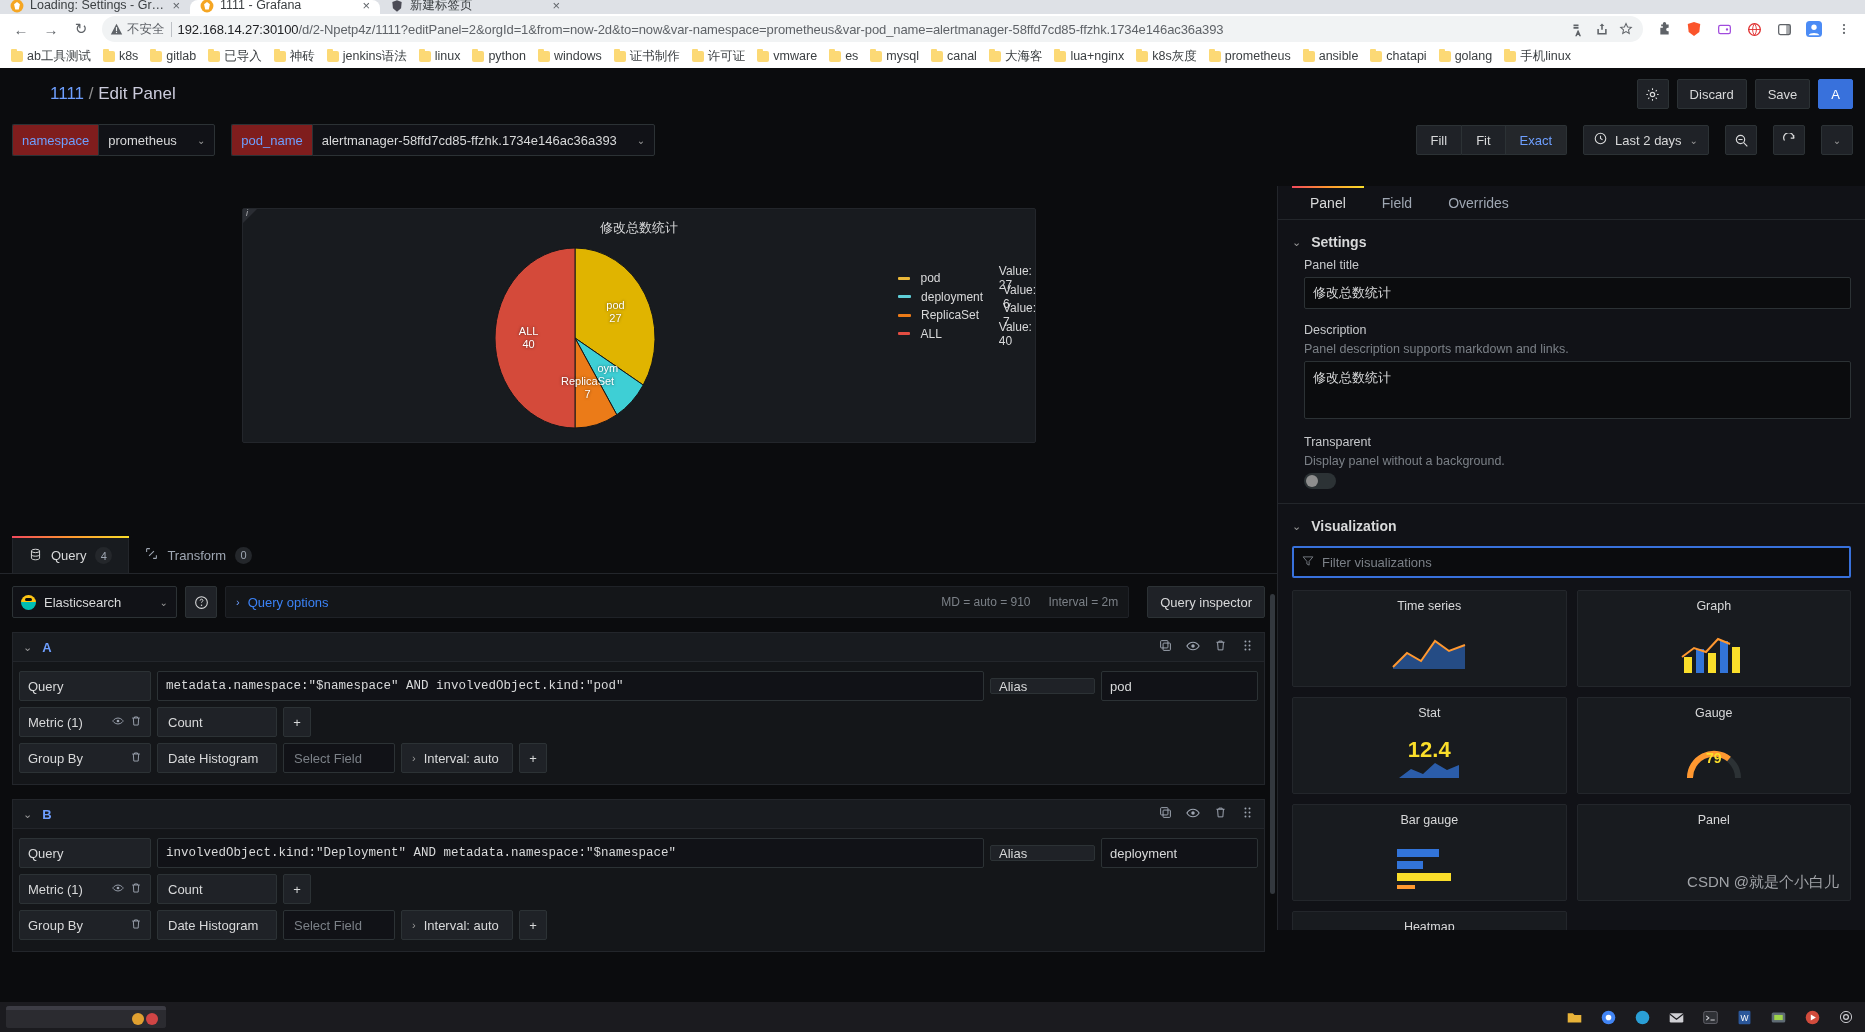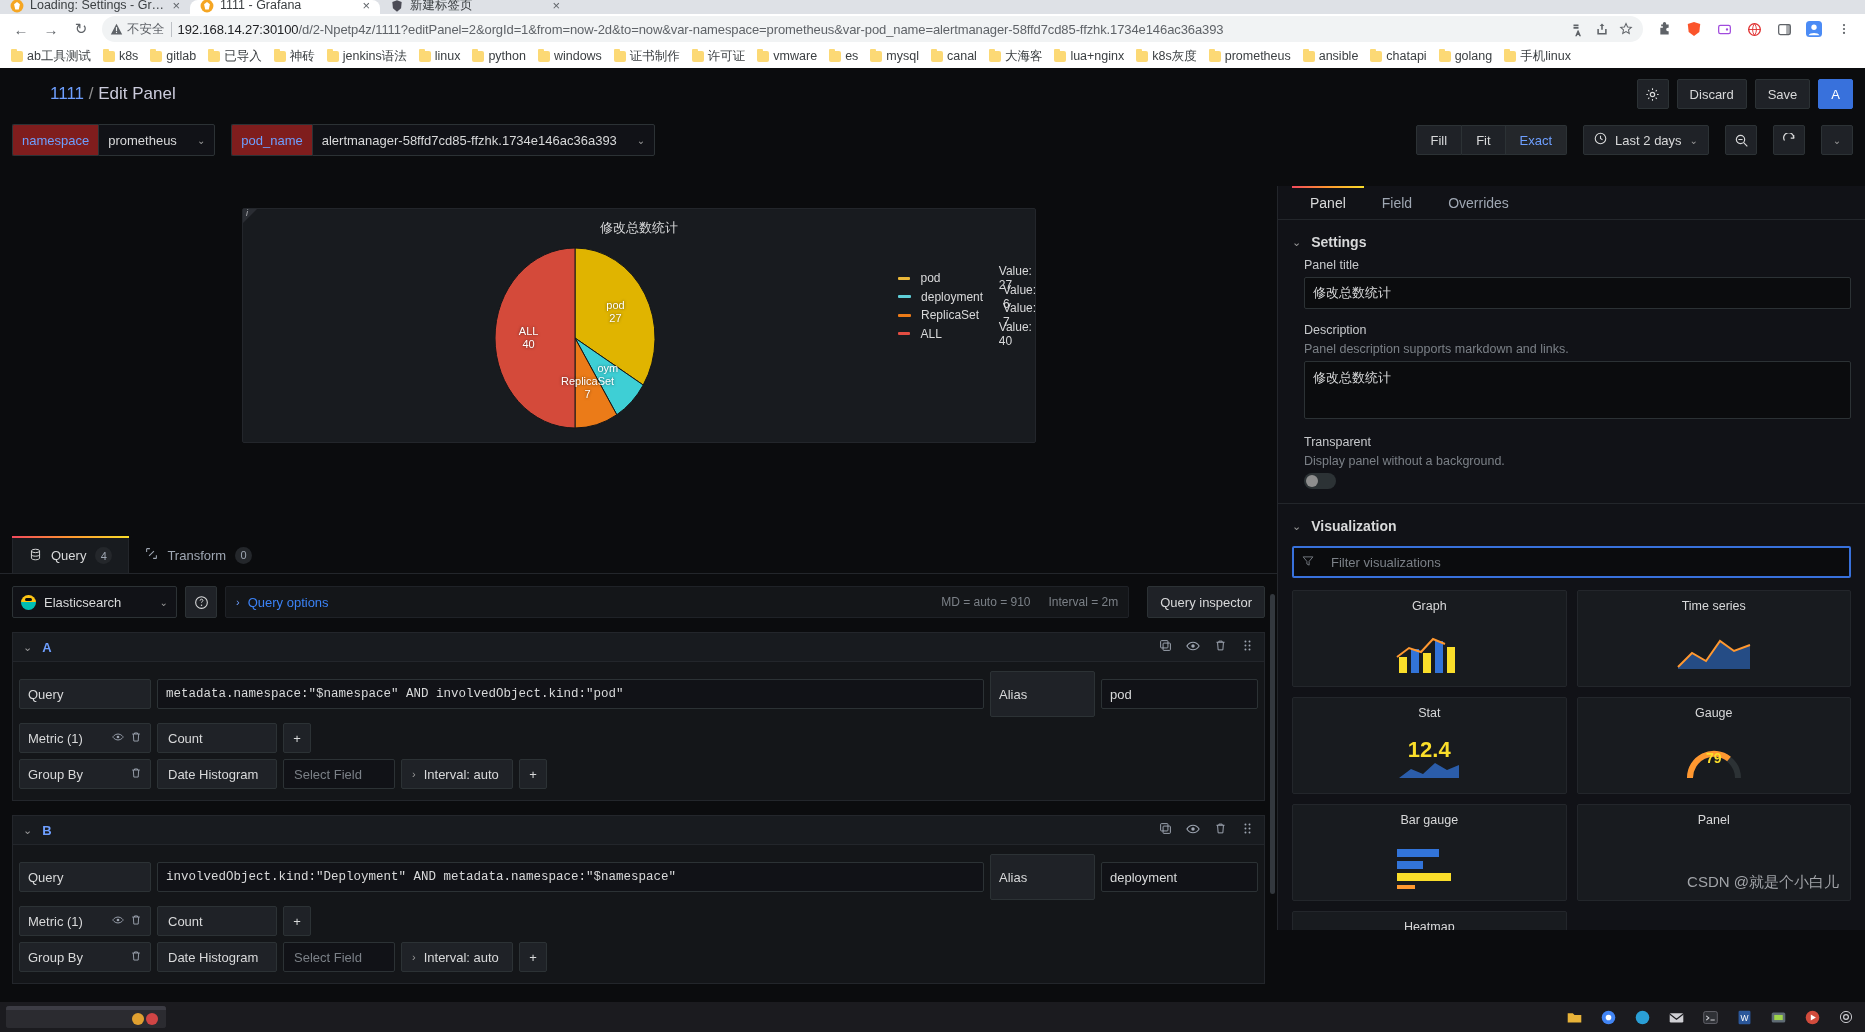--- a/index.html
+++ b/index.html
@@ -164,21 +164,21 @@
   }
   .qbox {
     height:30px; background:#1f2227; border:1px solid #2c3235; border-radius:2px;
     display:flex; align-items:center; padding:0 10px; font-size:13px; color:#d8d9da;
   }
   .qbox.w120 { width:120px; }
   .qbox.w134 { width:112px; }
   .qbox.ghost { background:#111217; color:#7b8087; }
   .qbox.plus { width:28px; justify-content:center; padding:0; }
   .alias-lbl {
-    width:105px; height:46px; background:#1f2227; border:1px solid #2c3235; border-radius:2px;
+    width:105px; height:16px; background:#1f2227; border:1px solid #2c3235; border-radius:2px;
     display:flex; align-items:center; padding:0 8px; font-size:13px; color:#d8d9da;
   }
   .alias-input {
     width:157px; height:30px; background:#111217; border:1px solid #2c3235; border-radius:2px;
     display:flex; align-items:center; padding:0 8px; font-size:13px; color:#d8d9da;
   }
 
   .vscroll { position:absolute; right:2px; top:56px; width:5px; height:300px; background:#33383e; border-radius:3px; }
 
   
@@ -195,21 +195,21 @@
   .opt-sub { font-size:12.5px; color:#7b8087; margin-bottom:5px; }
   .opt-input { height:32px; background:#0b0c0e; border:1px solid #2c3235; border-radius:2px;
     display:flex; align-items:center; padding:0 8px; font-size:13px; color:#d8d9da; }
   .opt-textarea { height:58px; background:#0b0c0e; border:1px solid #2c3235; border-radius:2px;
     padding:7px 8px; font-size:13px; color:#d8d9da; }
   .toggle { width:32px; height:16px; border-radius:9px; background:#2c3235; position:relative; }
   .toggle::after { content:''; position:absolute; left:2px; top:2px; width:12px; height:12px; border-radius:50%; background:#8e8e8e;}
   .divider { height:1px; background:#23262b; margin:14px 0 0 0; }
 
   .filter-input { margin:4px 14px 0 14px; height:32px; background:#0b0c0e; border:2px solid #3871dc;
-    border-radius:2px; display:flex; align-items:center; padding:0 8px; gap:17px; font-size:13px; color:#7b8087;}
+    border-radius:2px; display:flex; align-items:center; padding:0 8px; gap:8px; font-size:13px; color:#7b8087;}
   .viz-grid { display:grid; grid-template-columns:1fr 1fr; gap:10px; padding:12px 14px 0 14px; }
   .viz-card { height:97px; background:#181b1f; border:1px solid #23262b; border-radius:2px;
     display:flex; flex-direction:column; align-items:center; padding-top:8px; }
   .viz-card .vname { font-size:12.5px; color:#d8d9da; margin-bottom:4px;}
   .viz-art { flex:1; display:flex; align-items:center; justify-content:center; width:100%; }
 
   
   .taskbar { position:absolute; left:0; right:0; bottom:0; height:30px; background:#1b1b1f;
     display:flex; align-items:center; padding:0 6px; gap:8px;}
   .tb-thumb { width:160px; height:22px; background:#2b2b30; border-radius:3px; overflow:hidden; position:relative;}
@@ -772,44 +772,44 @@
         <svg viewBox="0 0 16 16" width="12" height="12">
             <path d="M1.5 2.5h13L9.5 8.5v5l-3-1.6v-3.4z" fill="none" stroke="#7b8087" stroke-width="1.2"></path>
           </svg>
       </span>
       <span>Filter visualizations</span>
     </div>
 
     <div class="viz-grid">
 
       <div class="viz-card">
+        <div class="vname">Time series</div>
+        <div class="viz-art">
+          <svg width="80" height="50" viewBox="0 0 80 50">
+              <path d="M4 40l14-14 14 8 14-20 14 10 16-6v24H4z" fill="#3274d9" opacity=".55"></path>
+              <path d="M4 40l14-14 14 8 14-20 14 10 16-6" fill="none" stroke="#ff9830" stroke-width="2"></path>
+            </svg>
+        </div>
+      </div>
+
+      <div class="viz-card">
         <div class="vname">Graph</div>
         <div class="viz-art">
           <svg width="76" height="50" viewBox="0 0 76 50">
               <rect x="8" y="30" width="8" height="16" fill="#fade2a"></rect>
               <rect x="20" y="22" width="8" height="24" fill="#3274d9"></rect>
               <rect x="32" y="26" width="8" height="20" fill="#fade2a"></rect>
               <rect x="44" y="14" width="8" height="32" fill="#3274d9"></rect>
               <rect x="56" y="20" width="8" height="26" fill="#fade2a"></rect>
               <path d="M6 30l12-9 12 4 12-13 12 5" fill="none" stroke="#ff9830" stroke-width="2"></path>
             </svg>
         </div>
       </div>
 
       <div class="viz-card">
-        <div class="vname">Time series</div>
-        <div class="viz-art">
-          <svg width="80" height="50" viewBox="0 0 80 50">
-              <path d="M4 40l14-14 14 8 14-20 14 10 16-6v24H4z" fill="#3274d9" opacity=".55"></path>
-              <path d="M4 40l14-14 14 8 14-20 14 10 16-6" fill="none" stroke="#ff9830" stroke-width="2"></path>
-            </svg>
-        </div>
-      </div>
-
-      <div class="viz-card">
         <div class="vname">Stat</div>
         <div class="viz-art" style="flex-direction:column;">
           <div style="font-size:22px;color:#fade2a;font-weight:600;line-height:24px;text-align:right;">12.4</div>
           <svg width="64" height="18" viewBox="0 0 64 18">
               <path d="M2 16l12-9 12 5 12-11 12 7 12-5v13H2z" fill="#3274d9" opacity=".75"></path>
             </svg>
         </div>
       </div>
 
       <div class="viz-card">

